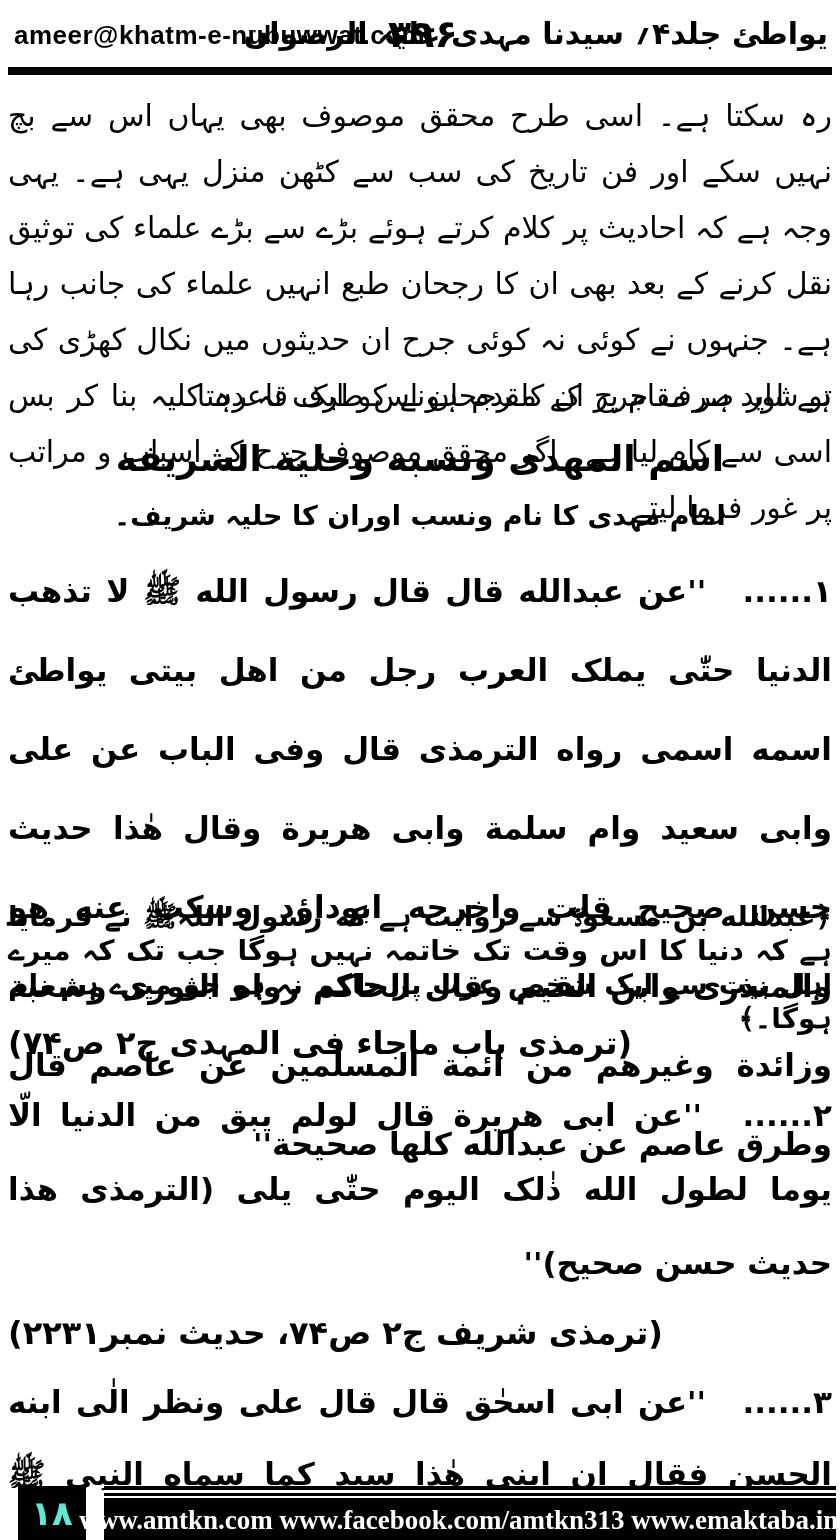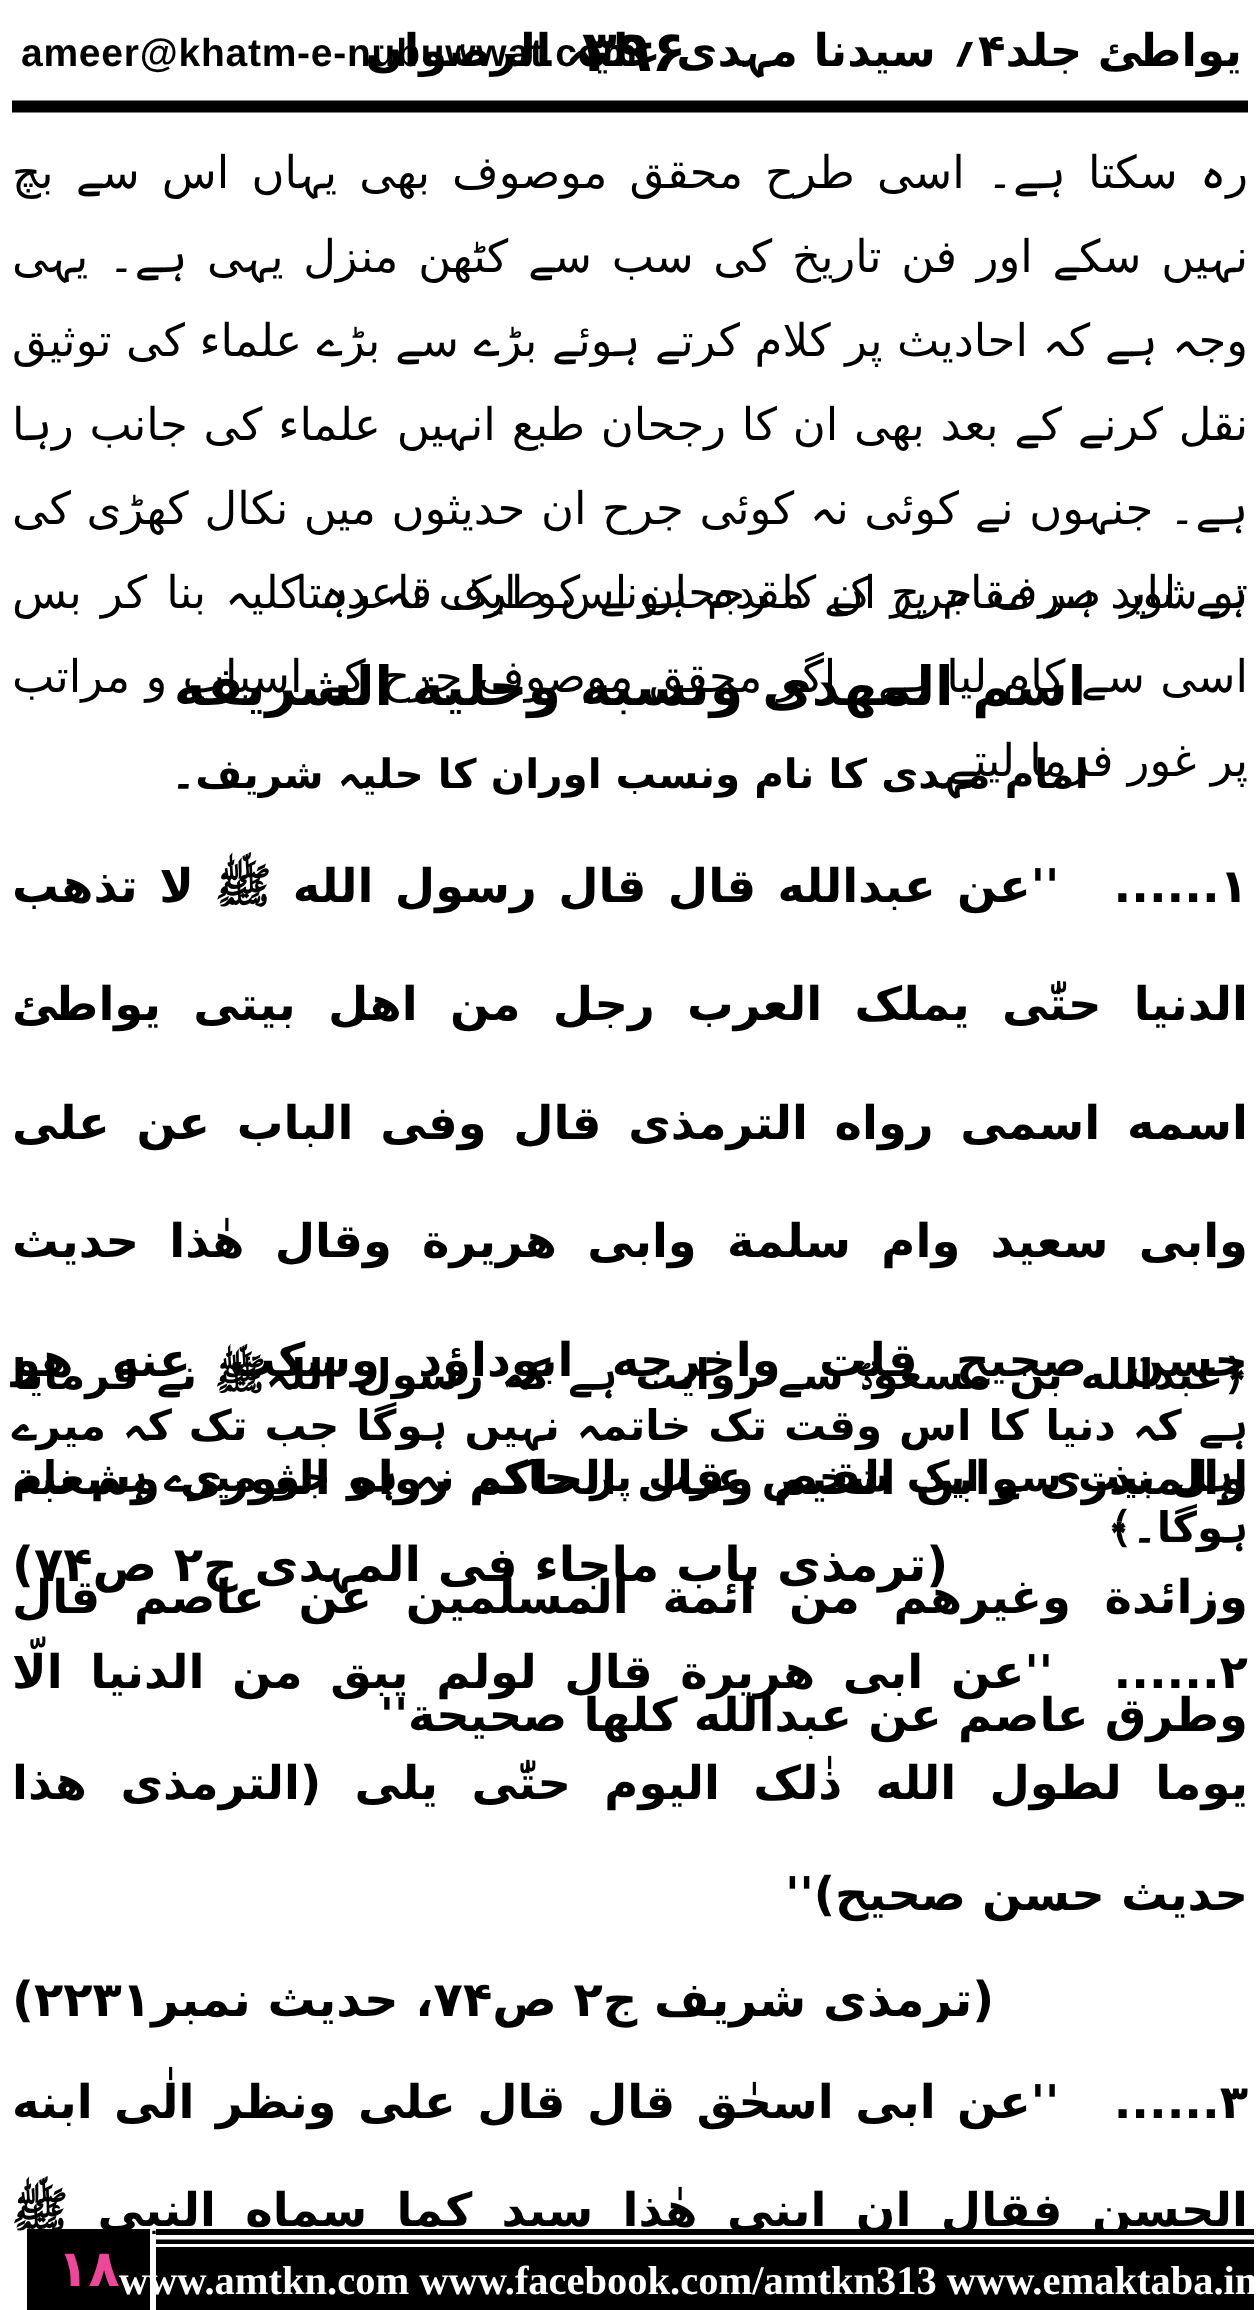--- a/index.html
+++ b/index.html
@@ -67,22 +67,22 @@
   .hadith2-ar{position:absolute;top:1078px;left:8px;right:8px;line-height:74px;}
   .hadith2-ur{
     position:absolute;top:1190px;left:8px;right:8px;
     font-size:28px;line-height:57px;text-align:justify;
   }
   .ref2{top:1314px;}
   .hadith3-ar{position:absolute;top:1366px;left:8px;right:8px;line-height:72px;}
   .hadith-num{letter-spacing:2px;margin-left:22px;}
   
   .ftr-box{
-    position:absolute;left:18px;top:1486px;width:82px;height:54px;
-    background:#000;color:#ec4899;
+    position:absolute;left:18px;top:1486px;width:68px;height:54px;
+    background:#000;color:#5eead4;
     display:flex;align-items:center;justify-content:center;
     font-weight:bold;font-size:34px;
   }
   .ftr-bar{
     position:absolute;left:104px;right:4px;top:1486px;height:54px;
     background:#000;
   }
   .ftr-line-a{position:absolute;top:4px;left:0;right:0;height:3px;background:#fff;}
   .ftr-line-b{position:absolute;top:10px;left:0;right:0;height:2px;background:#fff;}
   .ftr-urls{

